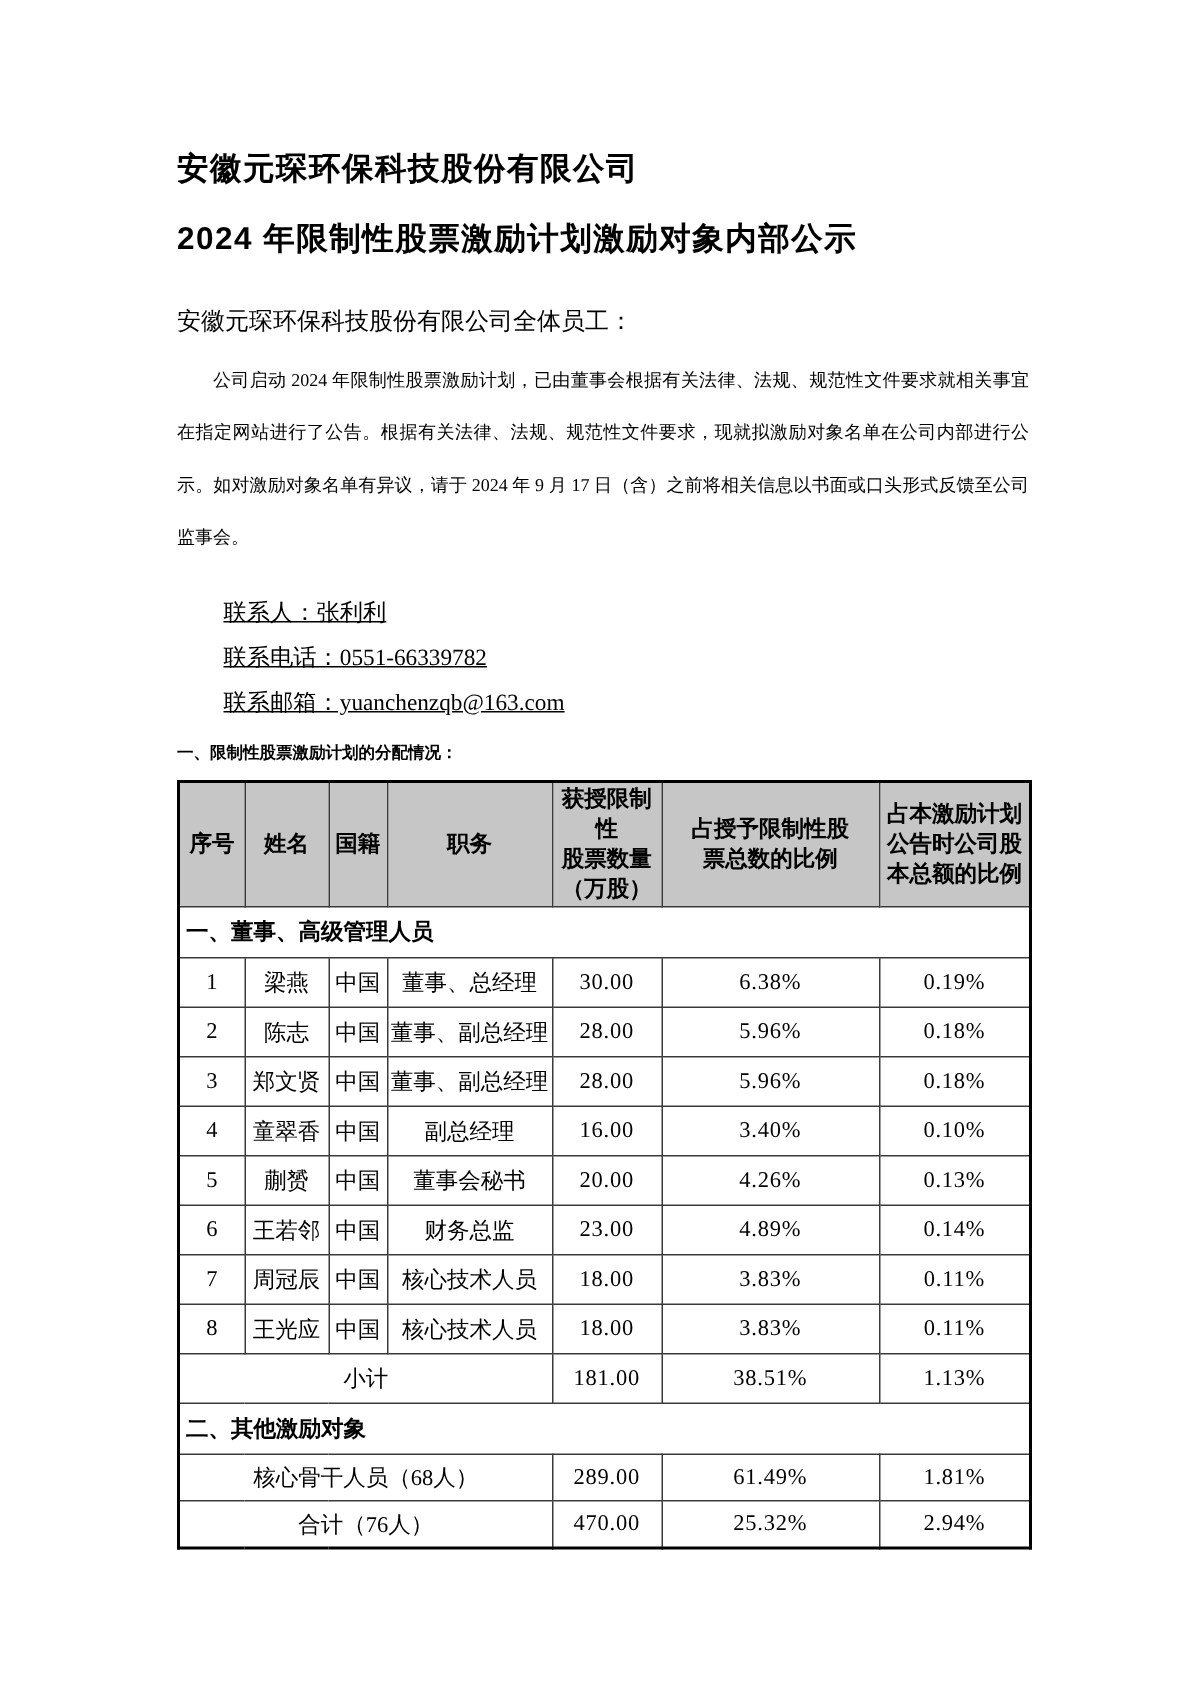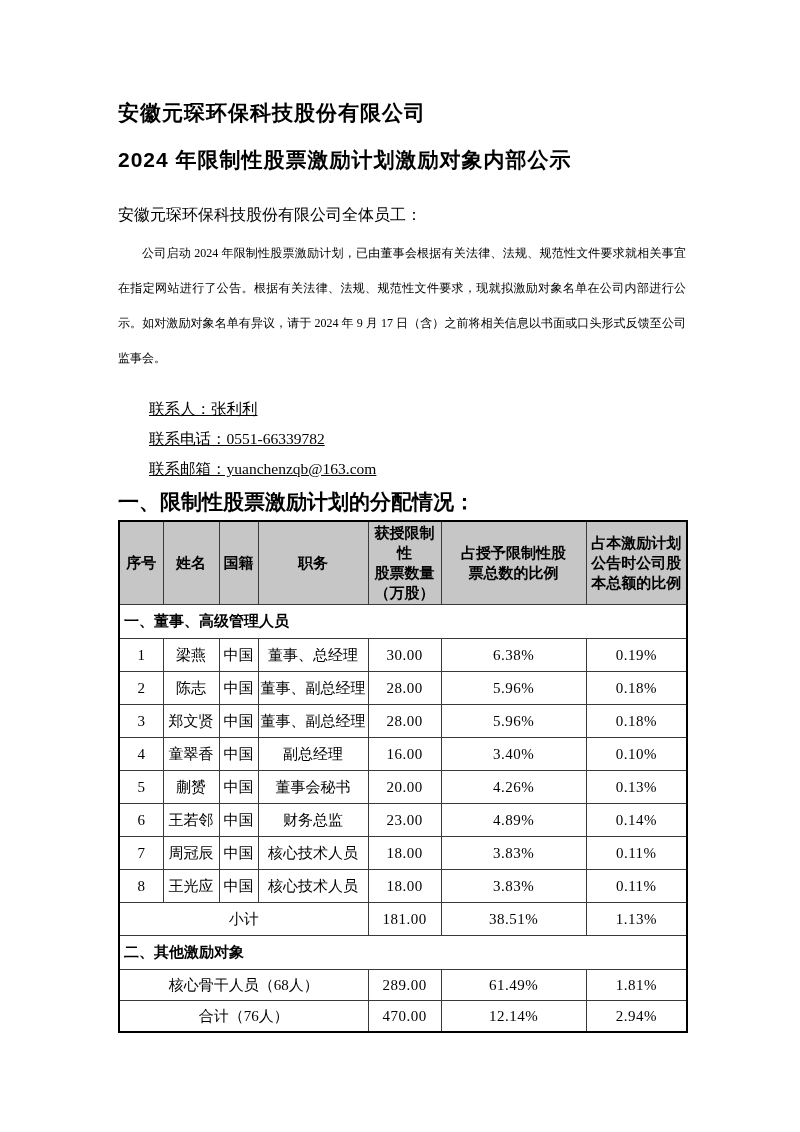--- a/index.html
+++ b/index.html
@@ -38,21 +38,21 @@
   .contact-line {
     font-size: 15.5px;
     line-height: 30px;
     text-indent: 2em;
   }
   .contacts { margin-top: 18px; text-decoration: underline; }
   .section-heading {
     margin: 7px 0 0 0;
     font-family: Liberation Serif, serif;
     font-weight: bold;
-    font-size: 21px;
+    font-size: 11px;
     line-height: 22px;
   }
 
   table.alloc {
     margin-top: 7px;
     border-collapse: collapse;
     table-layout: fixed;
     width: 568px;
     border: 2px solid #000000;
     font-size: 15px;
@@ -220,19 +220,19 @@
 
       <tr class="other-row">
         <td colspan="4">核心骨干人员（68人）</td>
         <td class="num">289.00</td>
         <td class="num">61.49%</td>
         <td class="num">1.81%</td>
       </tr>
       <tr class="other-row">
         <td colspan="4">合计（76人）</td>
         <td class="num">470.00</td>
-        <td class="num">12.14%</td>
+        <td class="num">25.32%</td>
         <td class="num">2.94%</td>
       </tr>
     </tbody>
   </table>
 
 </div>
 
 </body></html>

